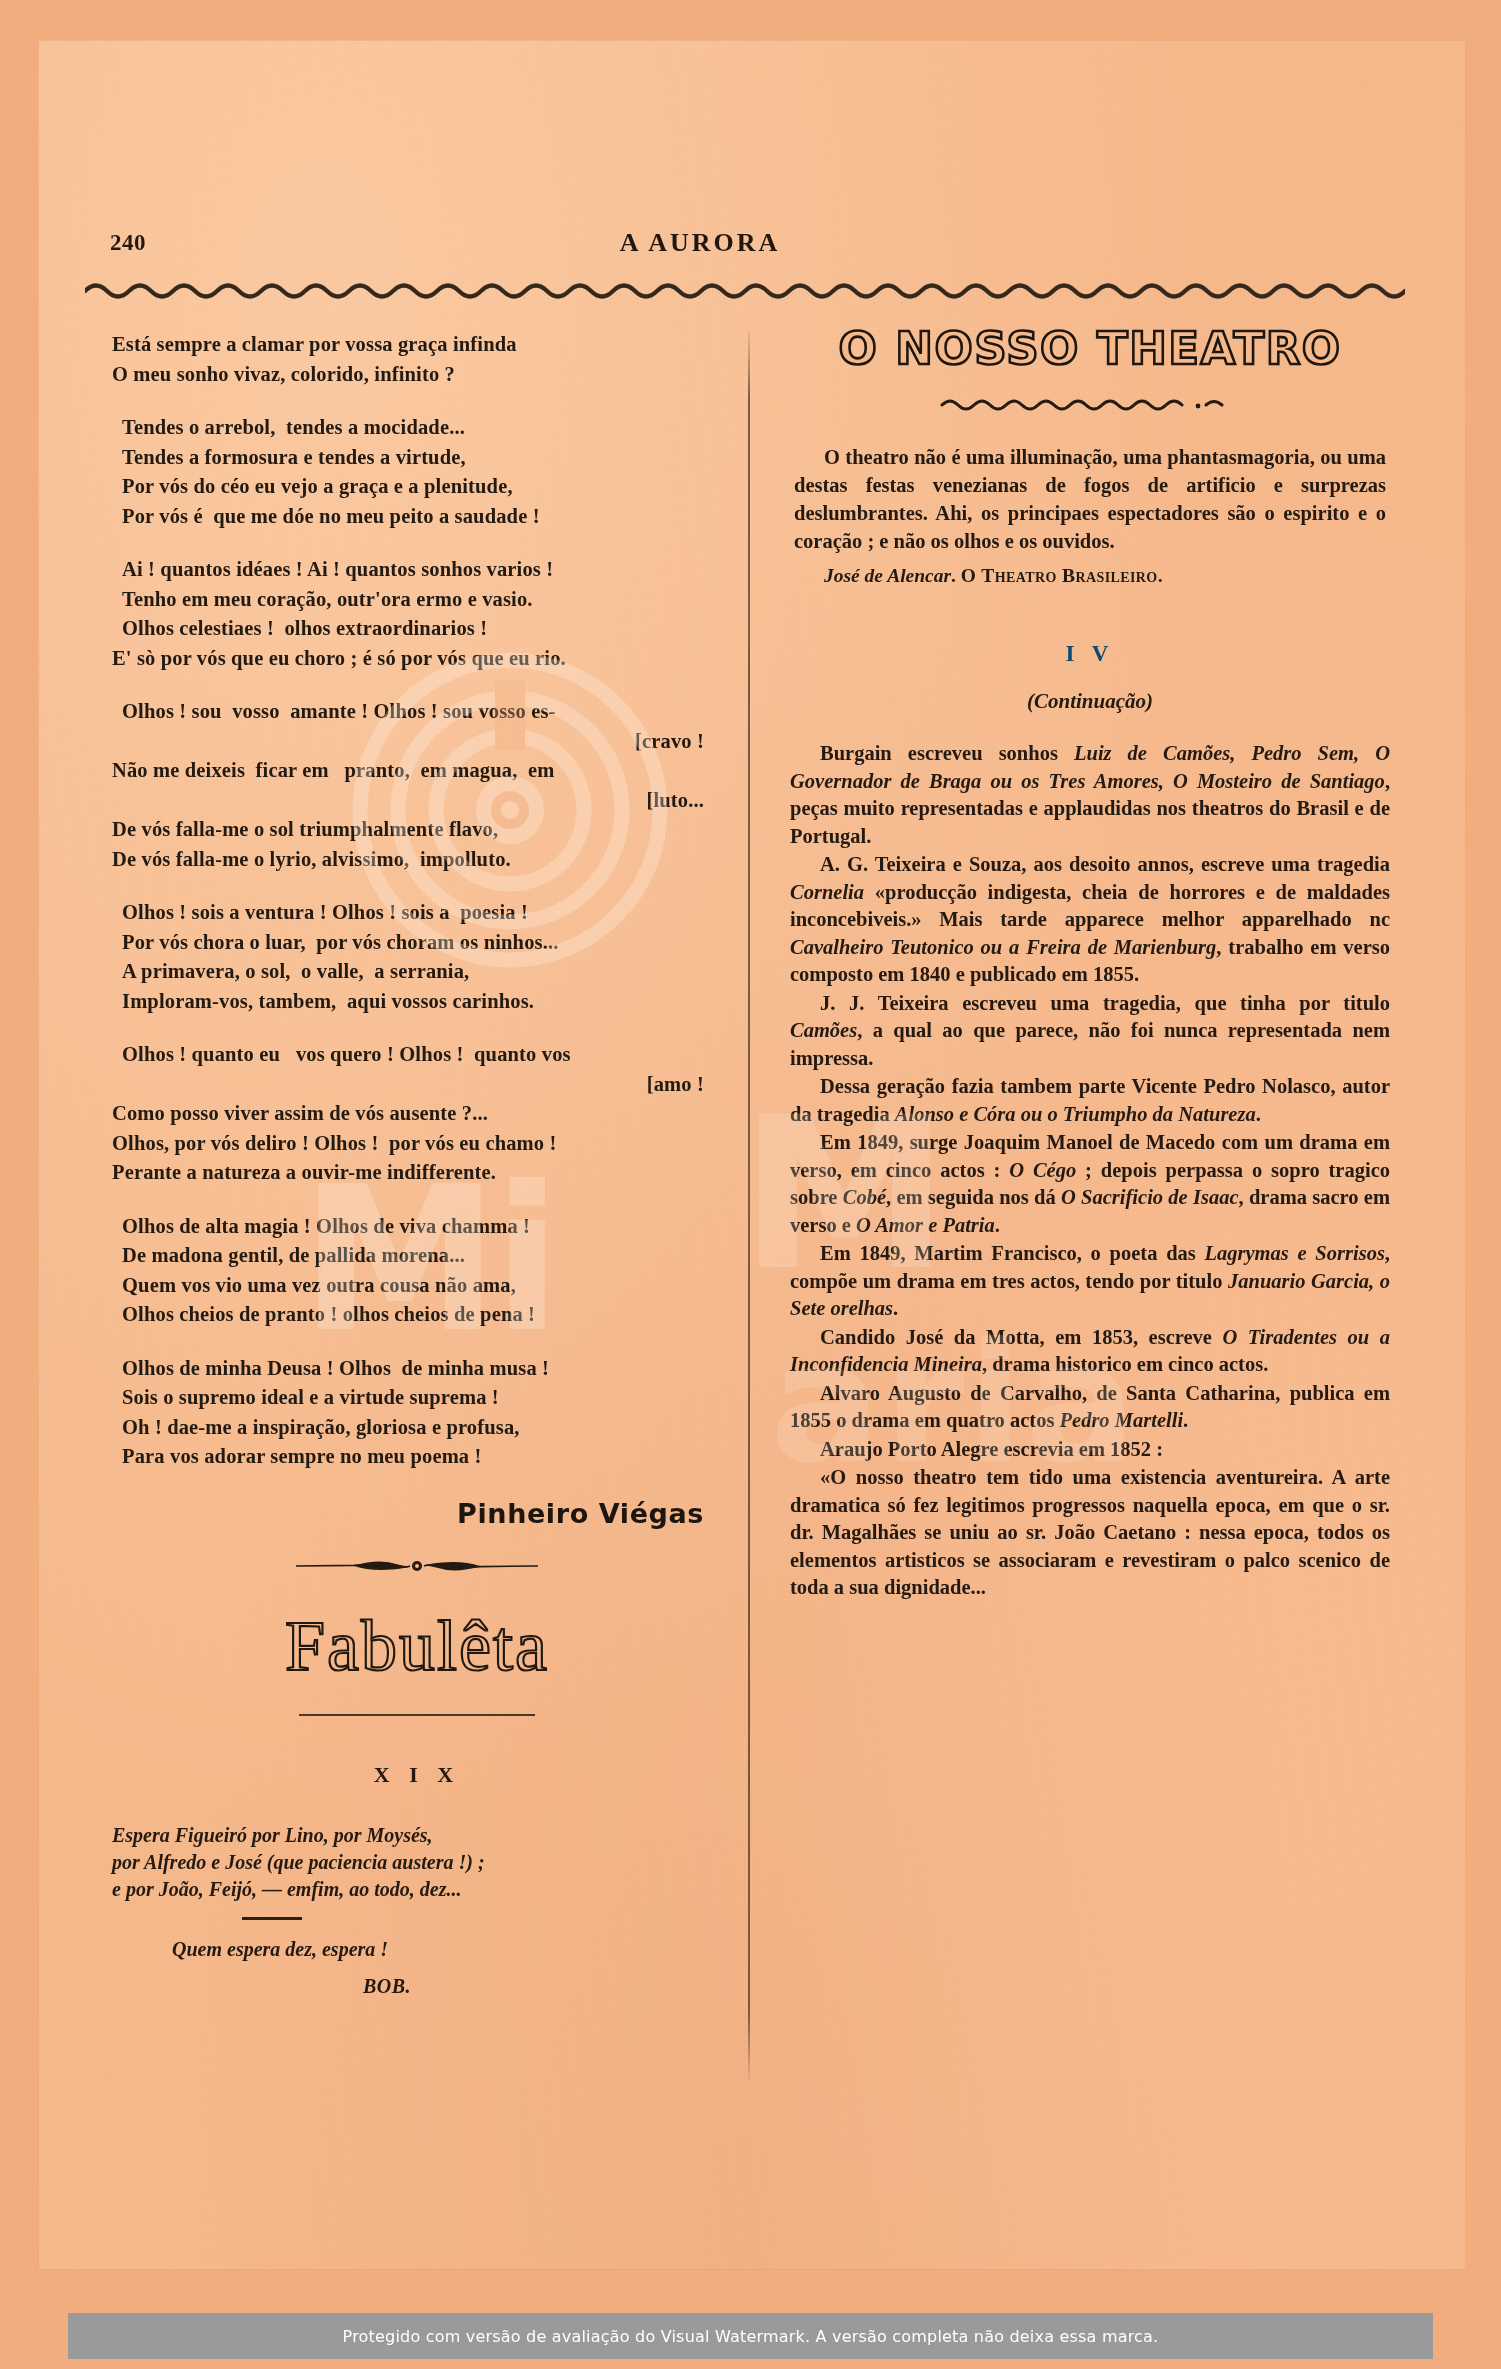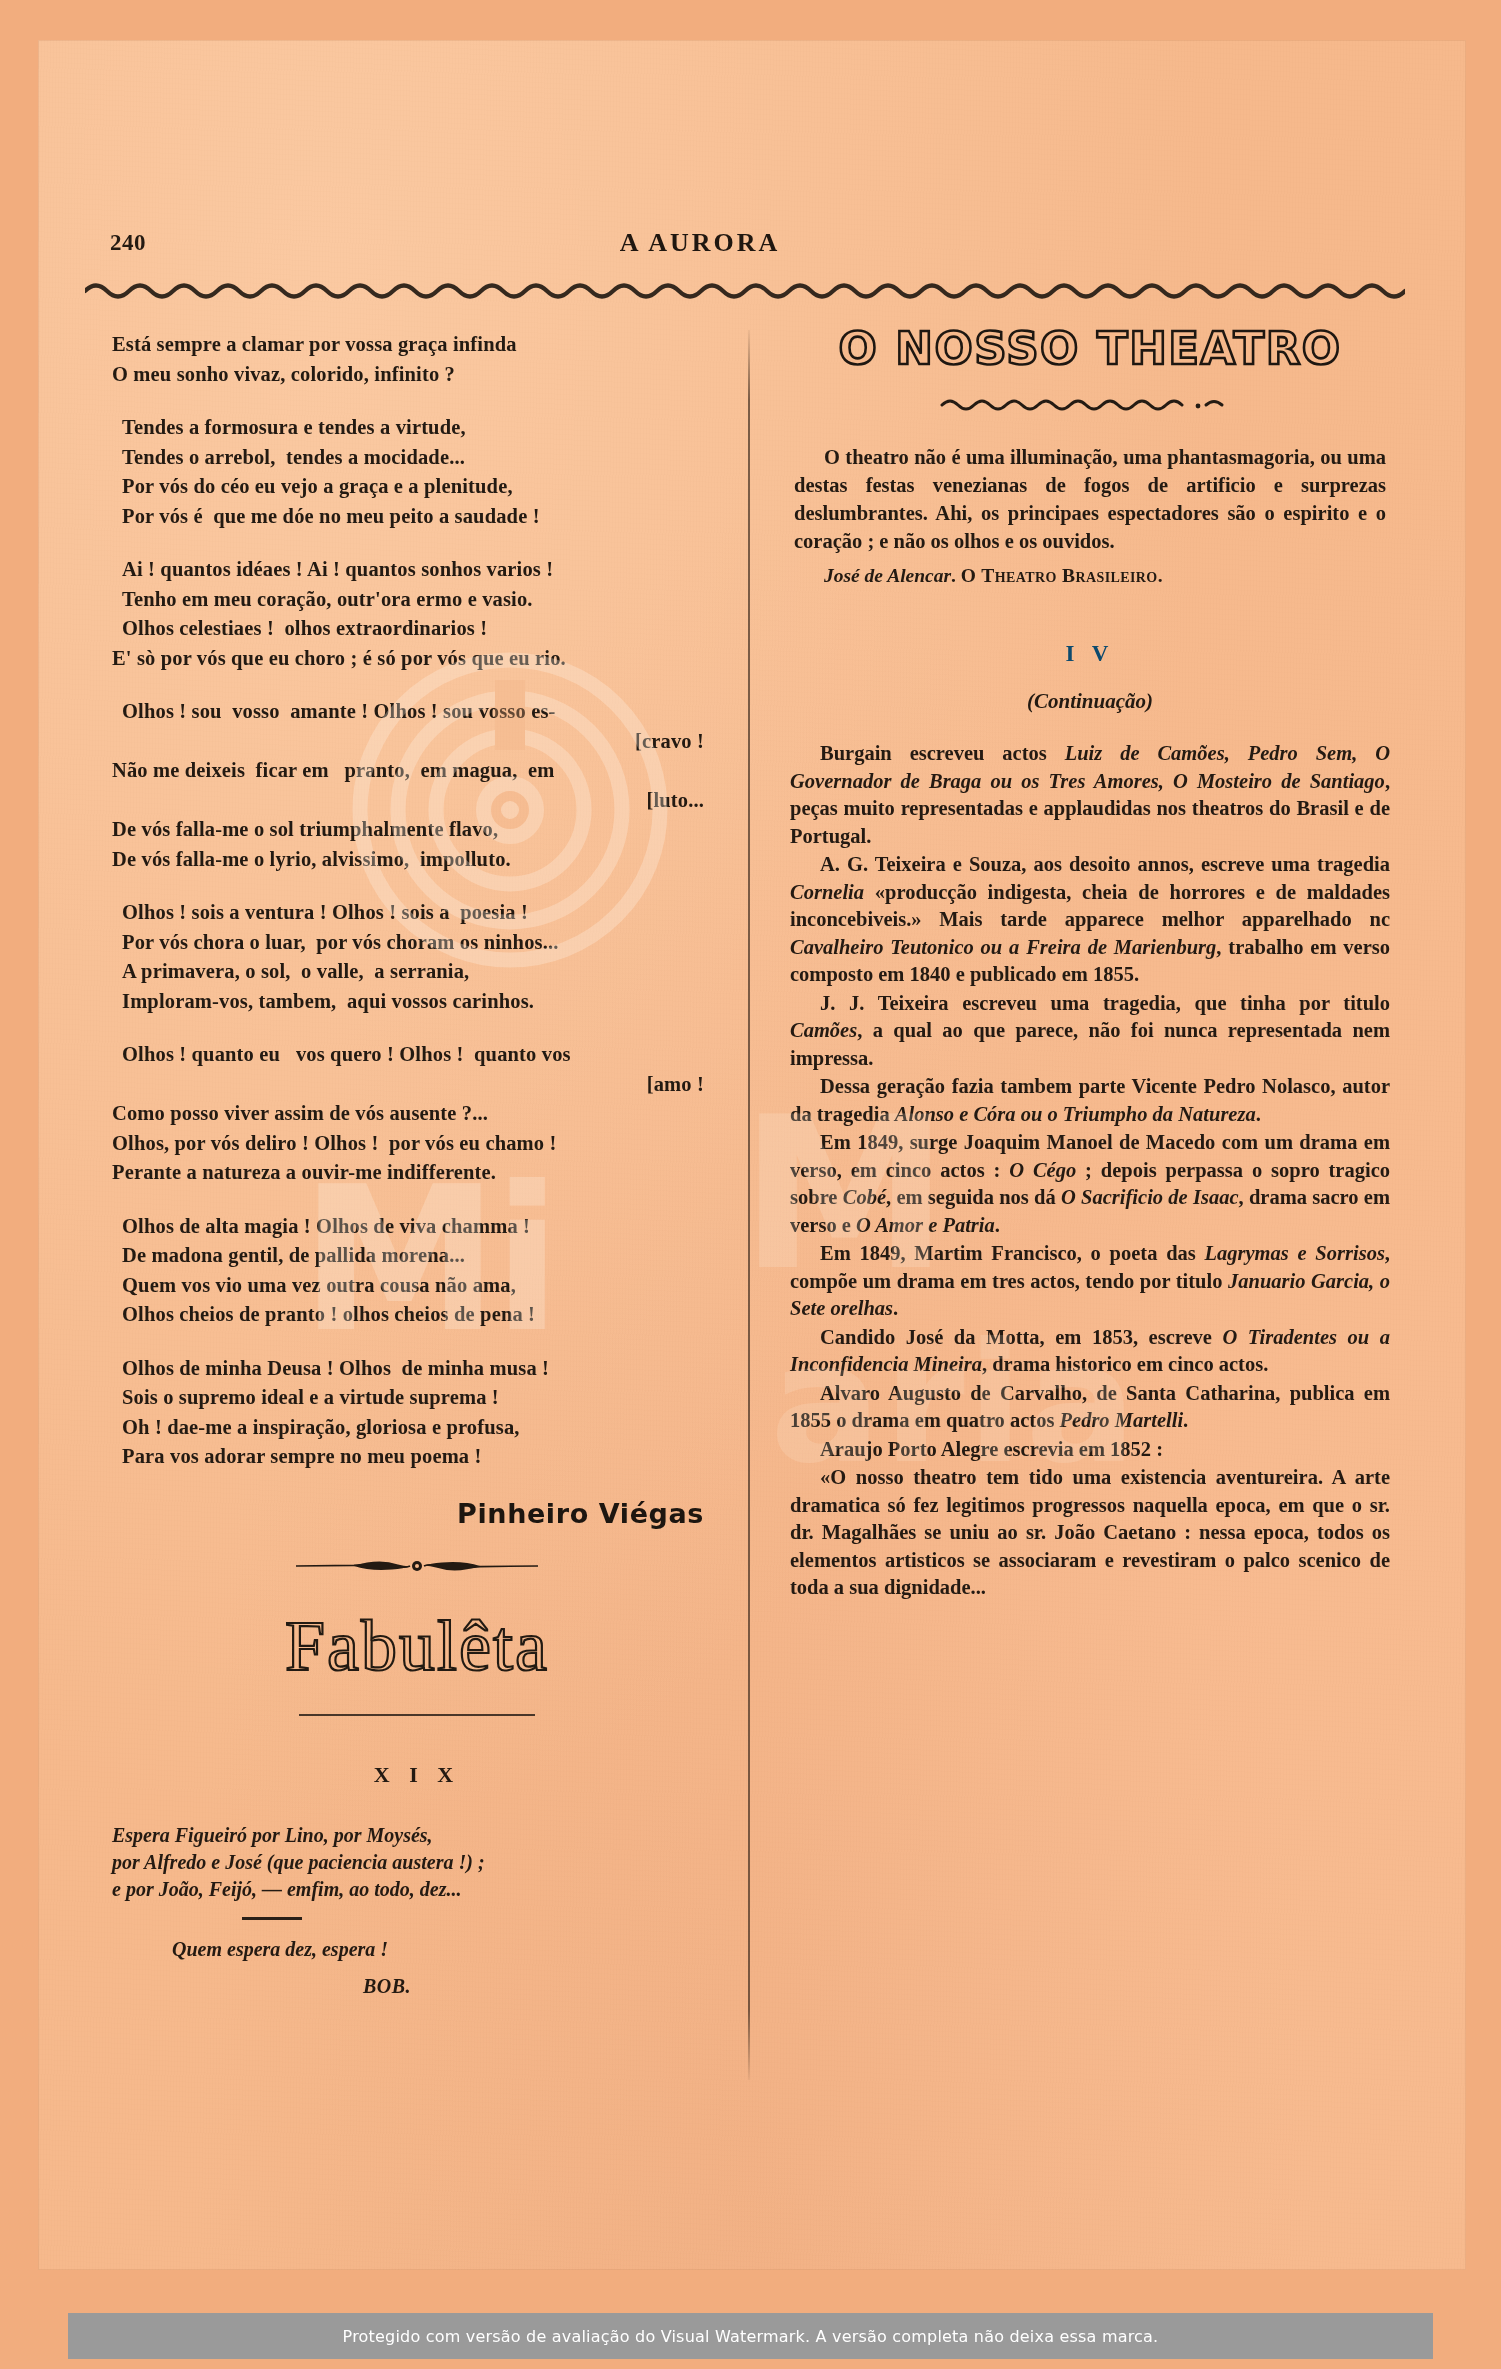--- a/index.html
+++ b/index.html
@@ -194,22 +194,22 @@
     <div class="col-left">
 
       <div class="poem">
 
         <div class="stanza">
           <div class="vline">Está sempre a clamar por vossa graça infinda</div>
           <div class="vline">O meu sonho vivaz, colorido, infinito ?</div>
         </div>
 
         <div class="stanza">
+          <div class="vline ind">Tendes o arrebol,  tendes a mocidade...</div>
           <div class="vline ind">Tendes a formosura e tendes a virtude,</div>
-          <div class="vline ind">Tendes o arrebol,  tendes a mocidade...</div>
           <div class="vline ind">Por vós do céo eu vejo a graça e a plenitude,</div>
           <div class="vline ind">Por vós é  que me dóe no meu peito a saudade !</div>
         </div>
 
         <div class="stanza">
           <div class="vline ind">Ai ! quantos idéaes ! Ai ! quantos sonhos varios !</div>
           <div class="vline ind">Tenho em meu coração, outr'ora ermo e vasio.</div>
           <div class="vline ind">Olhos celestiaes !  olhos extraordinarios !</div>
           <div class="vline">E' sò por vós que eu choro ; é só por vós que eu rio.</div>
         </div>
@@ -297,21 +297,21 @@
       <div class="epigraph">O  theatro  não é uma illuminação,  uma phantasmagoria, ou uma destas festas venezianas de fogos de artificio  e  surprezas deslumbrantes. Ahi, os principaes espectadores são o espirito e o coração ;  e não os olhos e os ouvidos.</div>
 
       <div class="epi-source">
         <i>José  de  Alencar</i><span>. </span><span class="smallcaps">O Theatro Brasileiro</span><span>.</span>
       </div>
 
       <div class="chapnum">I V</div>
       <div class="chapsub">(Continuação)</div>
 
       <div class="body-text" id="article-body">
-          <div class="para"><span>Burgain   escreveu actos </span><i>Luiz de Camões, Pedro Sem, O Governador de Braga ou os Tres Amores, O Mosteiro de Santiago</i><span>, peças muito representadas e applaudidas nos theatros do Brasil e de Portugal.</span></div>
+          <div class="para"><span>Burgain   escreveu sonhos </span><i>Luiz de Camões, Pedro Sem, O Governador de Braga ou os Tres Amores, O Mosteiro de Santiago</i><span>, peças muito representadas e applaudidas nos theatros do Brasil e de Portugal.</span></div>
           <div class="para"><span>A. G. Teixeira e Souza, aos desoito annos, escreve uma tragedia  </span><i>Cornelia</i><span> «producção indigesta, cheia de horrores e de maldades inconcebiveis.» Mais tarde apparece melhor apparelhado nc </span><i>Cavalheiro Teutonico ou a Freira de Marienburg</i><span>, trabalho em verso composto em 1840 e publicado em 1855.</span></div>
           <div class="para"><span>J. J. Teixeira escreveu uma tragedia, que tinha por titulo </span><i>Camões</i><span>, a  qual ao que parece, não foi nunca representada nem impressa.</span></div>
           <div class="para"><span>Dessa geração fazia tambem parte Vicente Pedro Nolasco, autor da tragedia </span><i>Alonso e Córa ou o Triumpho da Natureza</i><span>.</span></div>
           <div class="para"><span>Em 1849, surge Joaquim Manoel de Macedo com um drama em verso, em cinco actos : </span><i>O Cégo</i><span> ; depois perpassa o sopro tragico sobre </span><i>Cobé</i><span>, em seguida nos dá </span><i>O Sacrificio de Isaac</i><span>, drama sacro em verso e </span><i>O Amor e Patria</i><span>.</span></div>
           <div class="para"><span>Em 1849, Martim Francisco, o poeta das </span><i>Lagrymas e Sorrisos</i><span>, compõe um drama em tres actos, tendo por titulo </span><i>Januario Garcia, o Sete orelhas</i><span>.</span></div>
           <div class="para"><span>Candido José da Motta, em 1853, escreve </span><i>O Tiradentes ou a Inconfidencia Mineira</i><span>, drama historico em cinco actos.</span></div>
           <div class="para"><span>Alvaro Augusto de Carvalho, de Santa Catharina, publica em 1855 o drama em quatro actos </span><i>Pedro Martelli</i><span>.</span></div>
           <div class="para"><span>Araujo Porto Alegre escrevia em 1852 :</span></div>
           <div class="para"><span>«O nosso theatro tem tido uma existencia aventureira. A arte dramatica só fez legitimos progressos naquella epoca, em que o sr. dr. Magalhães se uniu ao sr. João Caetano : nessa epoca, todos os elementos artisticos se associaram e revestiram o palco scenico de toda a sua dignidade...</span></div>
         </div>

